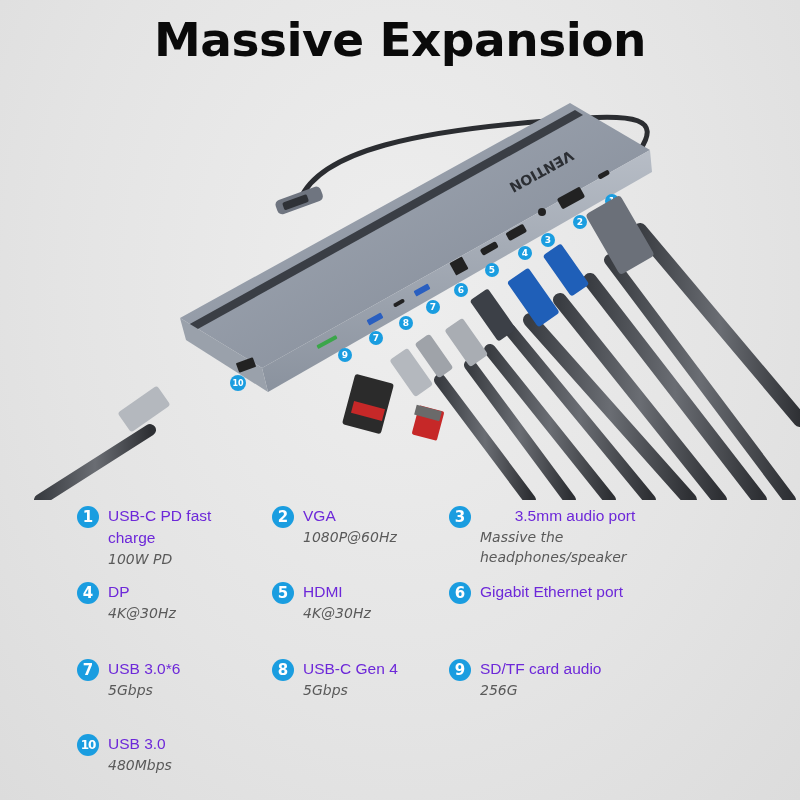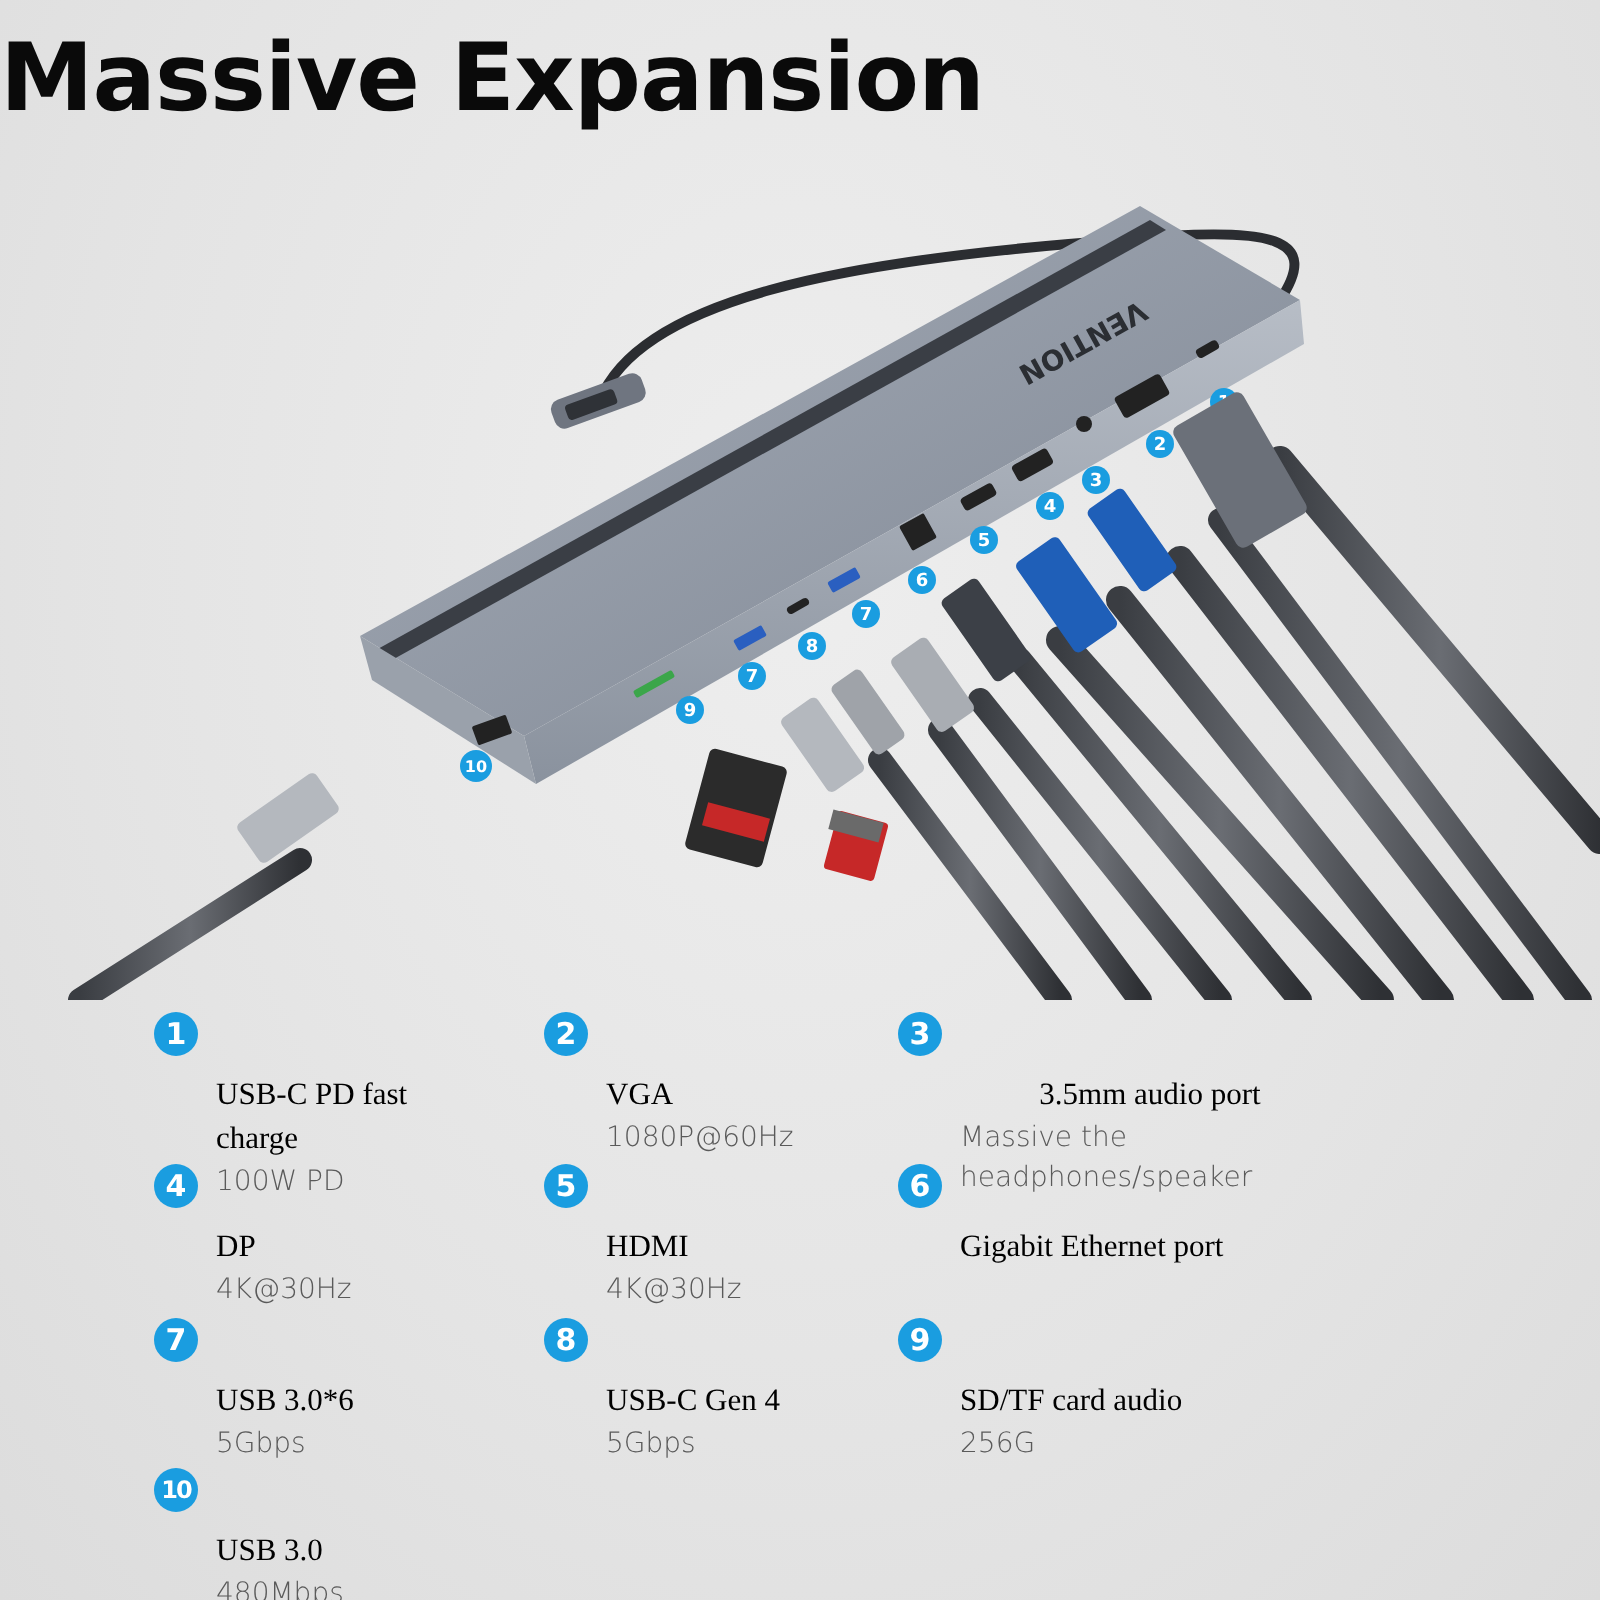--- a/index.html
+++ b/index.html
@@ -3,43 +3,42 @@
 <meta charset="utf-8">
 <style>
   html, body { margin:0; padding:0; }
   body {
     width:800px; height:800px; overflow:hidden; position:relative;
     background: radial-gradient(ellipse at 50% 35%, #eeeeee 0%, #e4e4e4 60%, #dcdcdc 100%);
     font-family: "Liberation Sans", sans-serif;
     color:#111;
   }
   .title {
-    position:absolute; left:0; right:0; top:12px; text-align:left;
+    position:absolute; left:0; right:0; top:12px; text-align:center;
     font-family:"DejaVu Sans", sans-serif; font-weight:bold;
     font-size:47px; letter-spacing:-0.5px; color:#0a0a0a;
   }
   .illustration { position:absolute; left:0; top:0; width:800px; height:500px; }
   .spec { position:absolute; display:flex; }
   .badge {
     width:22px; height:22px; border-radius:50%;
     background:#1a9de0; color:#fff; font-size:15px; font-weight:bold;
     display:flex; align-items:center; justify-content:center;
     flex-shrink:0; margin-right:9px; margin-top:1px;
     font-family:"DejaVu Sans", sans-serif;
   }
   .badge.small { font-size:12px; letter-spacing:-1px; }
   .spec-text { display:flex; flex-direction:column; }
   .spec-title {
-    font-family:Liberation Serif, serif; font-size:15.5px; color:#000000;
+    font-family:Liberation Sans, sans-serif; font-size:15.5px; color:#6d28d9;
     line-height:22px;
-    margin-top:32px;
   }
   .spec-detail {
     font-family:"DejaVu Sans", sans-serif; font-size:14px; color:#5a5a5a;
-    line-height:20px; font-weight:300;
+    line-height:20px; font-weight:300;font-style:italic;
   }
 </style>
 </head>
 <body>
 
 <div class="title">Massive Expansion</div>
 
 <svg class="illustration" viewBox="0 0 800 500">
   <defs>
     <linearGradient id="hubTop" x1="0" y1="0" x2="1" y2="1">

